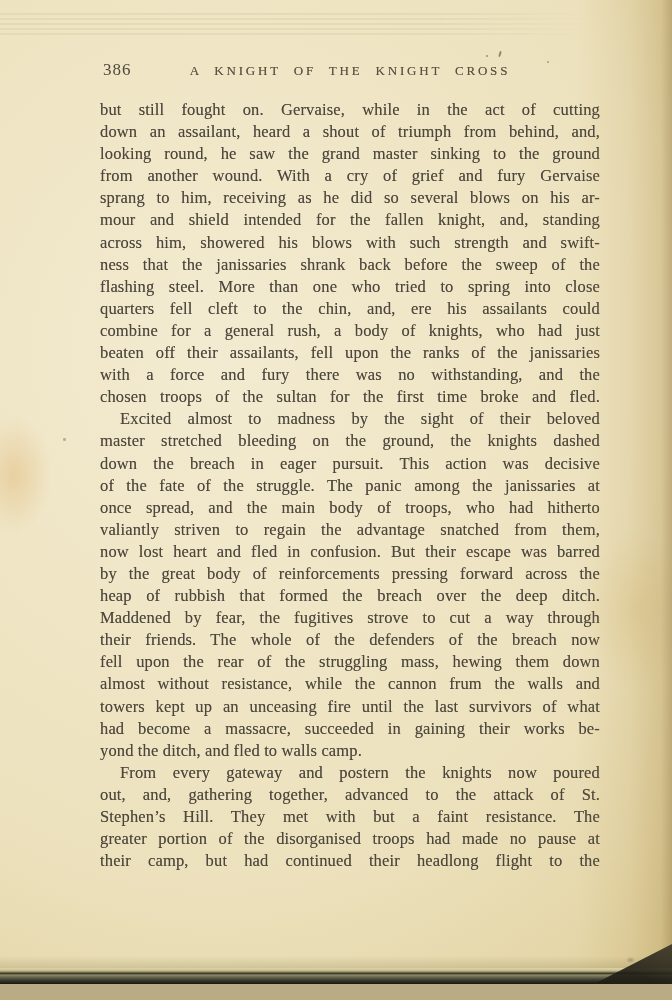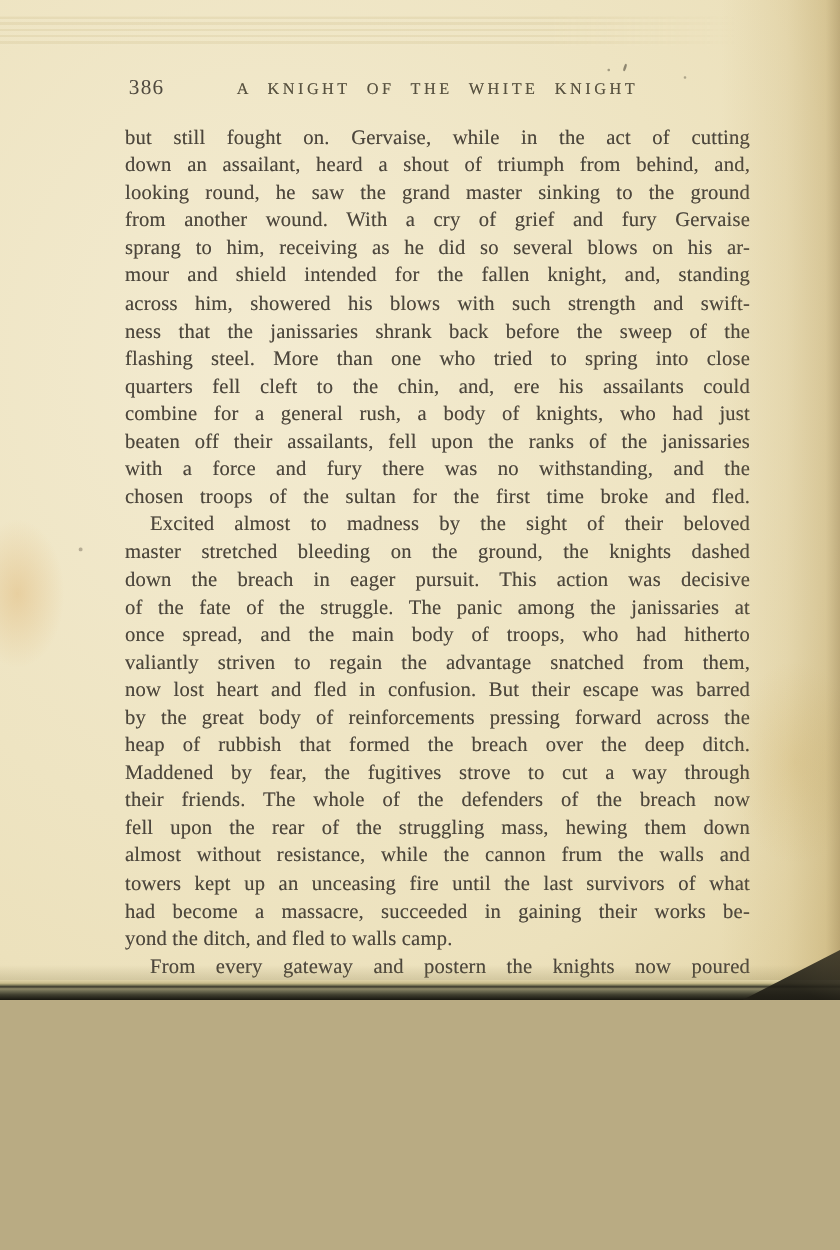--- a/index.html
+++ b/index.html
@@ -6,21 +6,21 @@
     --paper:#ece1bc;
     --ink:#4c463c;
   }
   html,body{margin:0;padding:0;}
   body{
     width:672px;height:1000px;overflow:hidden;
     font-family:"Liberation Serif","DejaVu Serif",serif;
     background:#b9ab83;
   }
   .scan{
-    position:relative;width:672px;height:800px;overflow:hidden;
+    position:relative;width:672px;height:984px;overflow:hidden;
     background:
       radial-gradient(ellipse 760px 860px at 32% 36%,
         #f3ebd1 0%, #eee4c2 45%, var(--paper) 62%, #e5d7aa 82%, #dccb96 100%);
   }
   
   .top-streaks{
     position:absolute;top:13px;left:0;width:590px;height:24px;
     background:repeating-linear-gradient(to bottom,
       rgba(185,165,105,.28) 0 2px, rgba(243,235,205,.18) 2px 5px);
     opacity:.55;
@@ -98,21 +98,21 @@
 </head>
 <body>
 
 <div class="scan">
   <div class="top-streaks"></div>
   <div class="stain left"></div>
   <div class="stain right"></div>
 
   <div class="header">
     <span class="pagenum">386</span>
-    <div class="title">A KNIGHT OF THE WHITE KNIGHT</div>
+    <div class="title">A KNIGHT OF THE KNIGHT CROSS</div>
   </div>
 
   <div class="speck tick"></div>
   <div class="speck dot1"></div>
   <div class="speck dot2"></div>
   <div class="speck margin-dot"></div>
 
   <div class="text-block">
       <div class="line">but still fought on.  Gervaise, while in the act of cutting</div>
       <div class="line">down an assailant, heard a shout of triumph from behind, and,</div>

